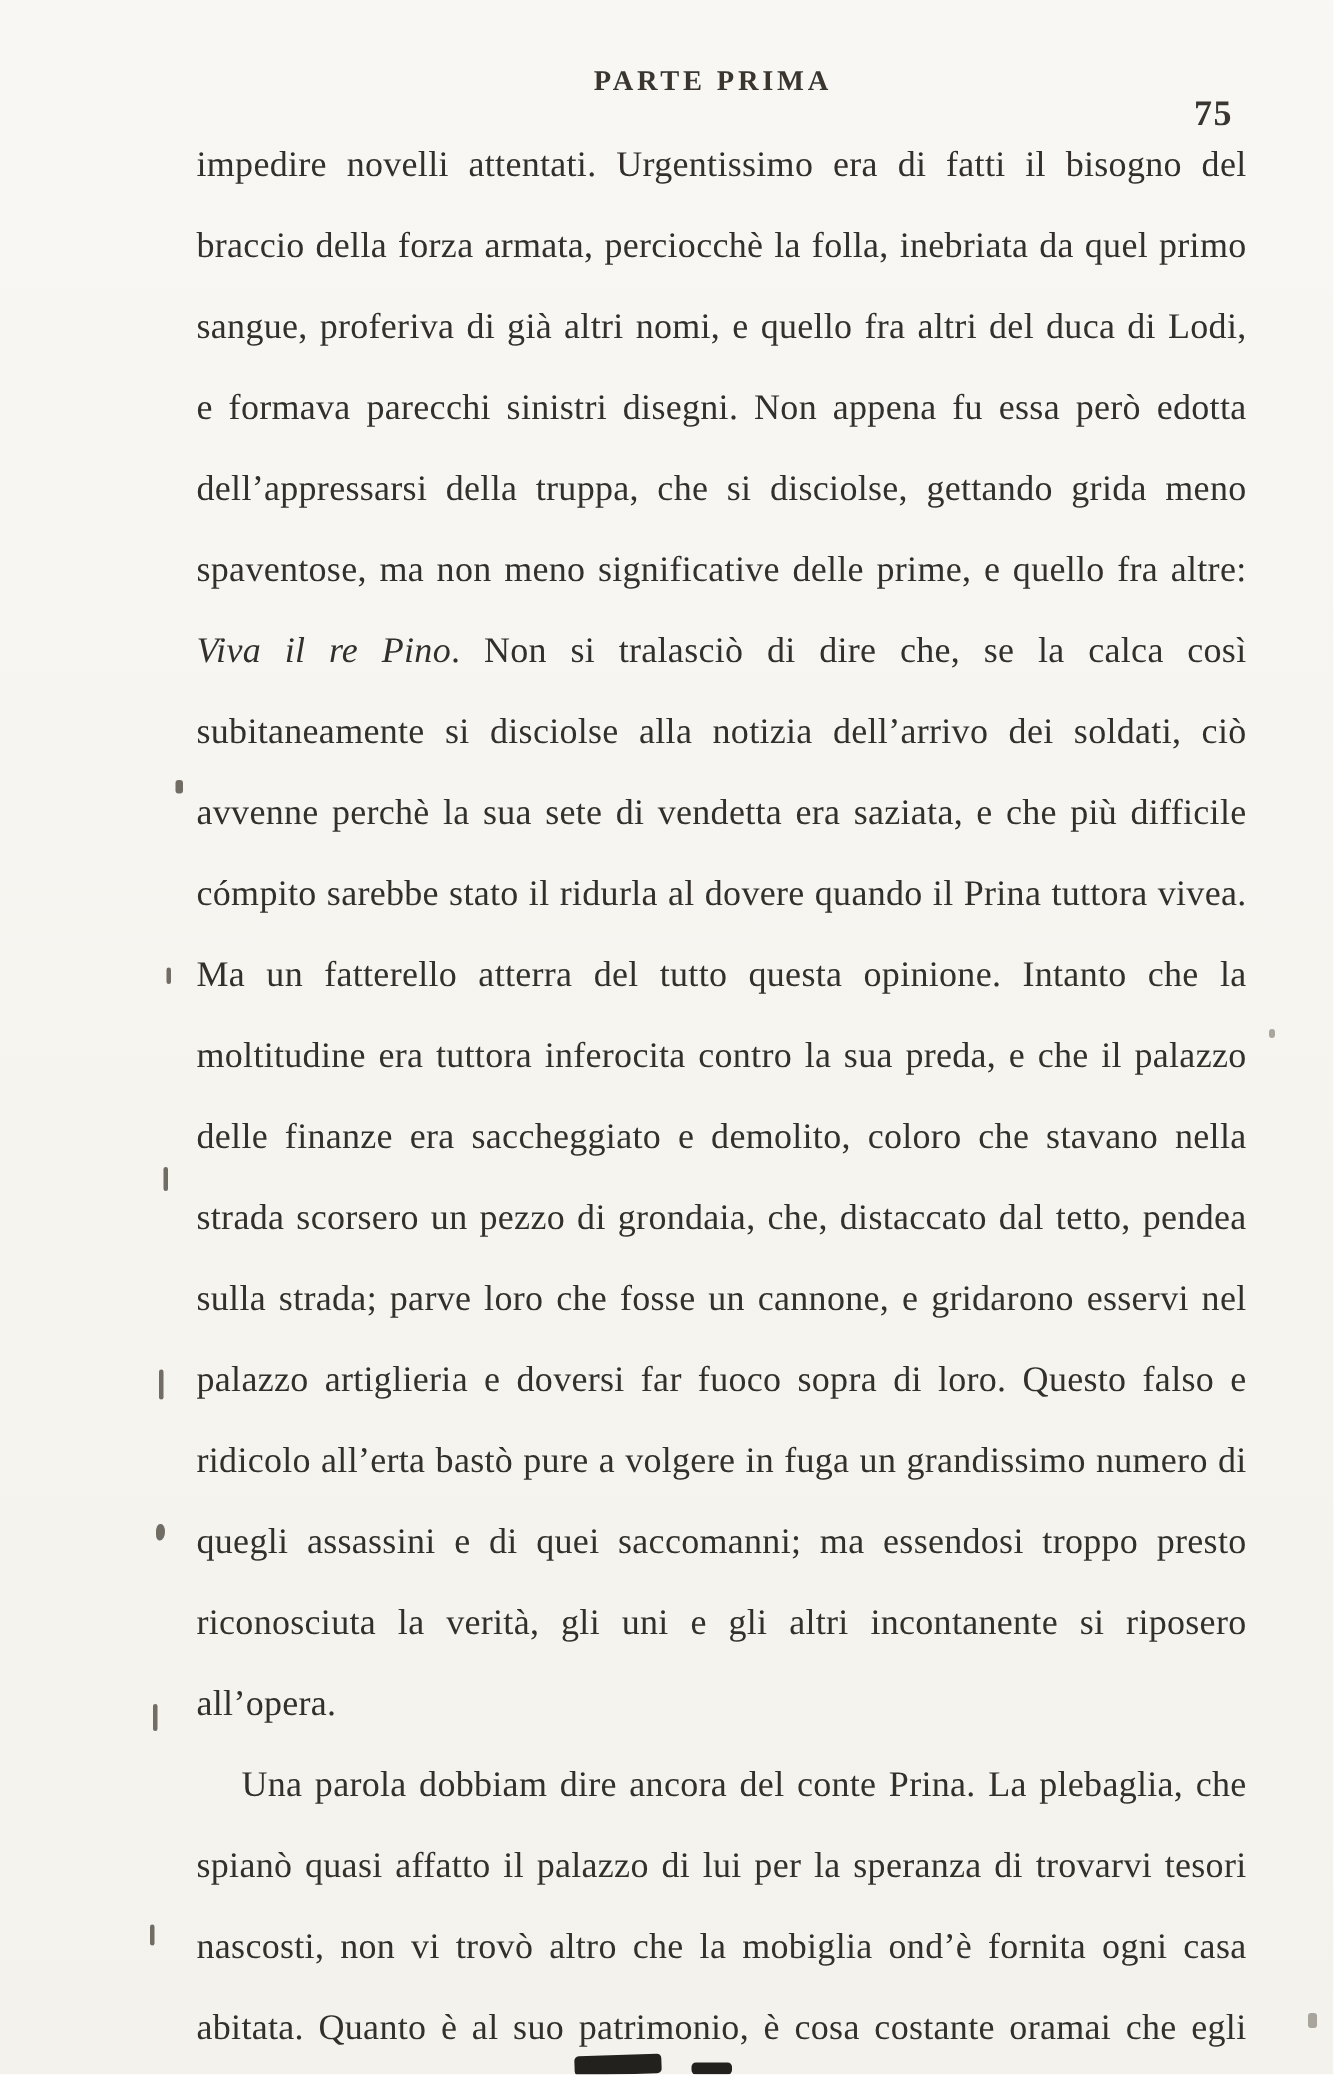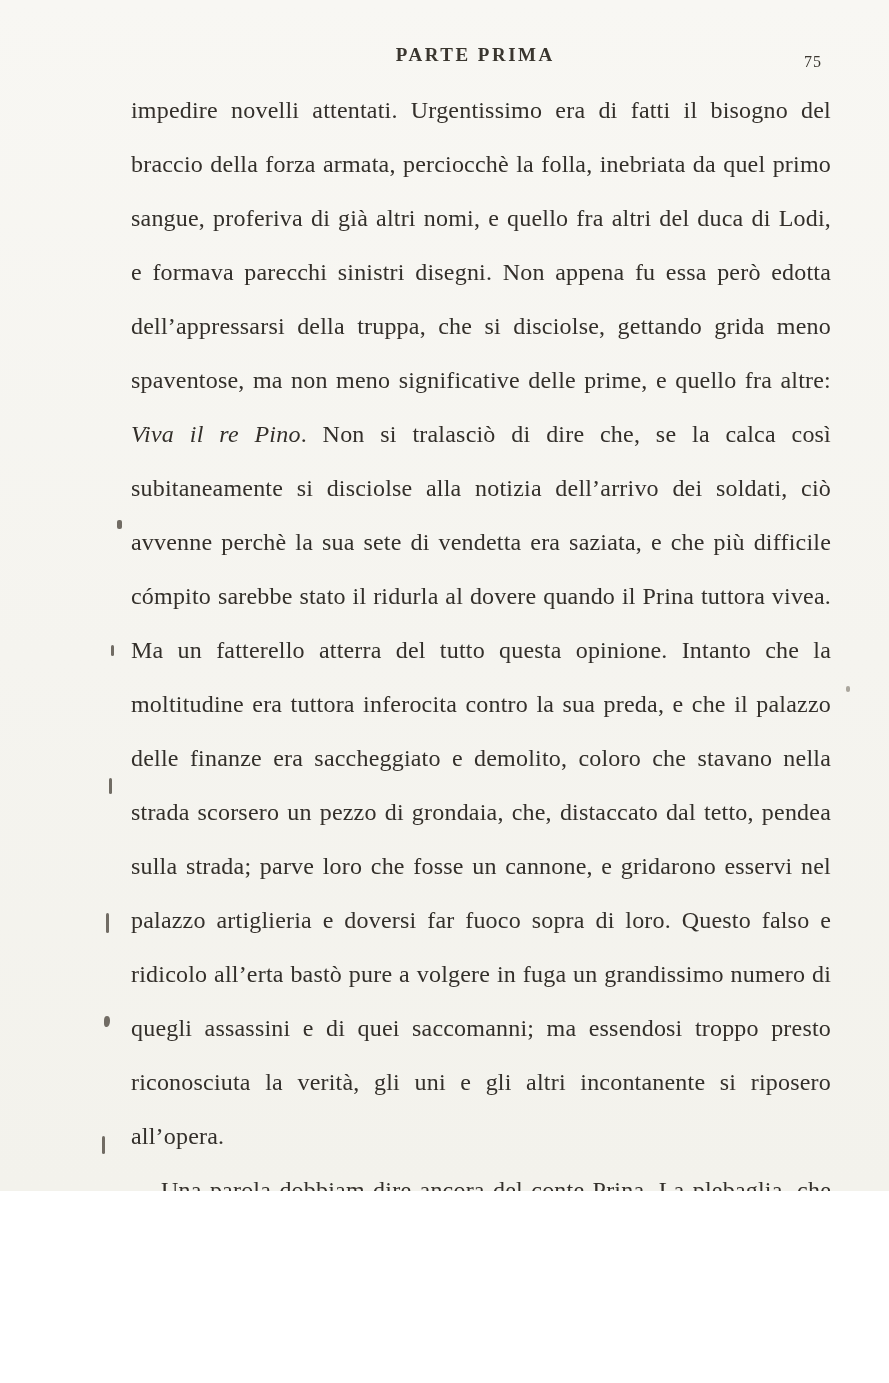--- a/index.html
+++ b/index.html
@@ -6,21 +6,21 @@
 
   html, body {
     width: 889px;
     height: 1383px;
     overflow: hidden;
   }
 
   .page {
     position: relative;
     width: 889px;
-    height: 1191px;
+    height: 1383px;
     background: linear-gradient(180deg, #f8f7f3 0%, #f5f4ef 55%, #f3f2ec 100%);
     color: #36322c;
     font-family: "Liberation Serif", "DejaVu Serif", serif;
     overflow: hidden;
   }
 
   
   .running-head {
     position: absolute;
     top: 44px;
@@ -35,23 +35,23 @@
     top: 0;
     font-weight: bold;
     font-size: 19px;
     letter-spacing: 2.5px;
     color: #3a362f;
     white-space: nowrap;
   }
   .page-num {
     position: absolute;
     right: 8px;
-    top: 9px;
-    font-size: 16px;
-    font-weight: normal;
+    top: 19px;
+    font-size: 24px;
+    font-weight: bold;
     letter-spacing: 1px;
     color: #3a362f;
   }
 
   
   .text-block {
     position: absolute;
     top: 83px;
     left: 131px;
     width: 700px;

